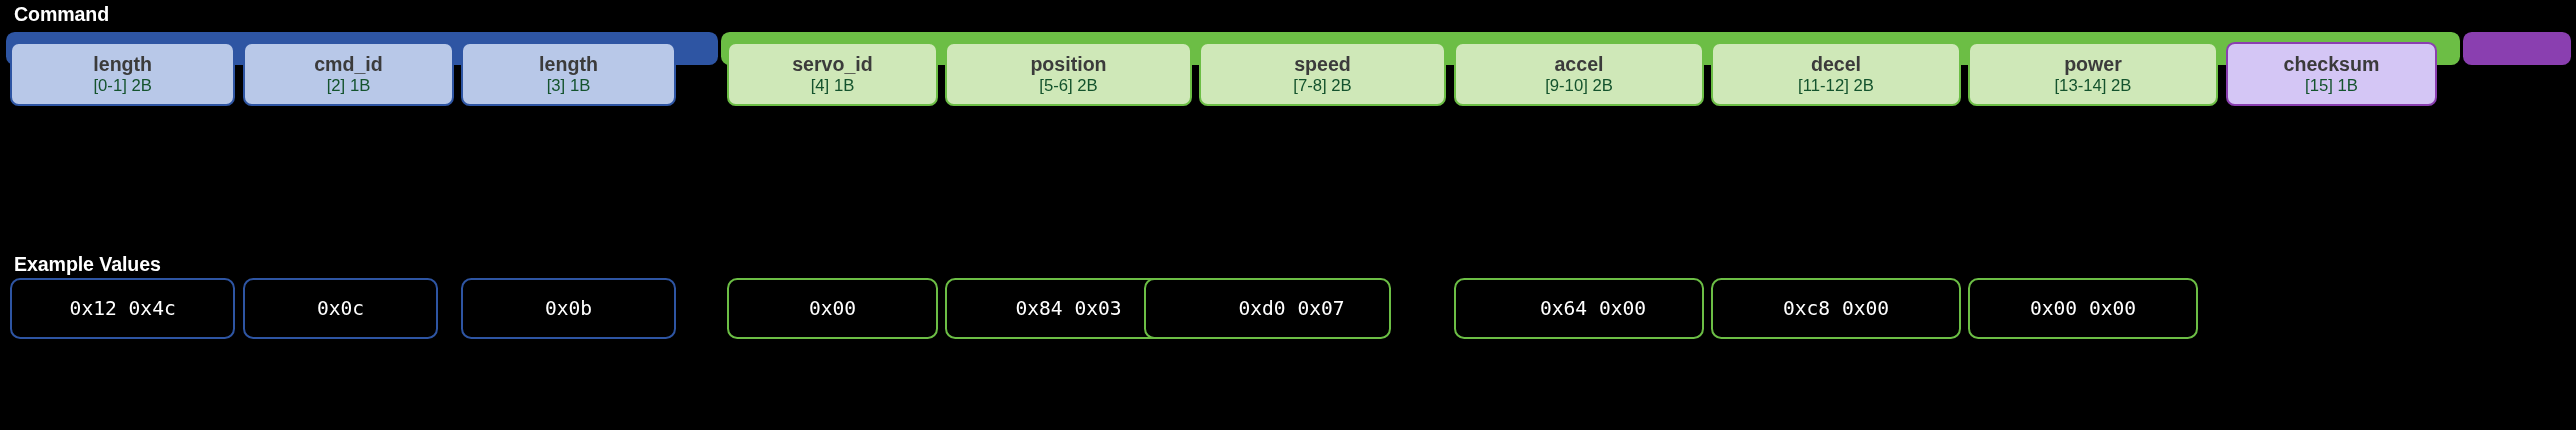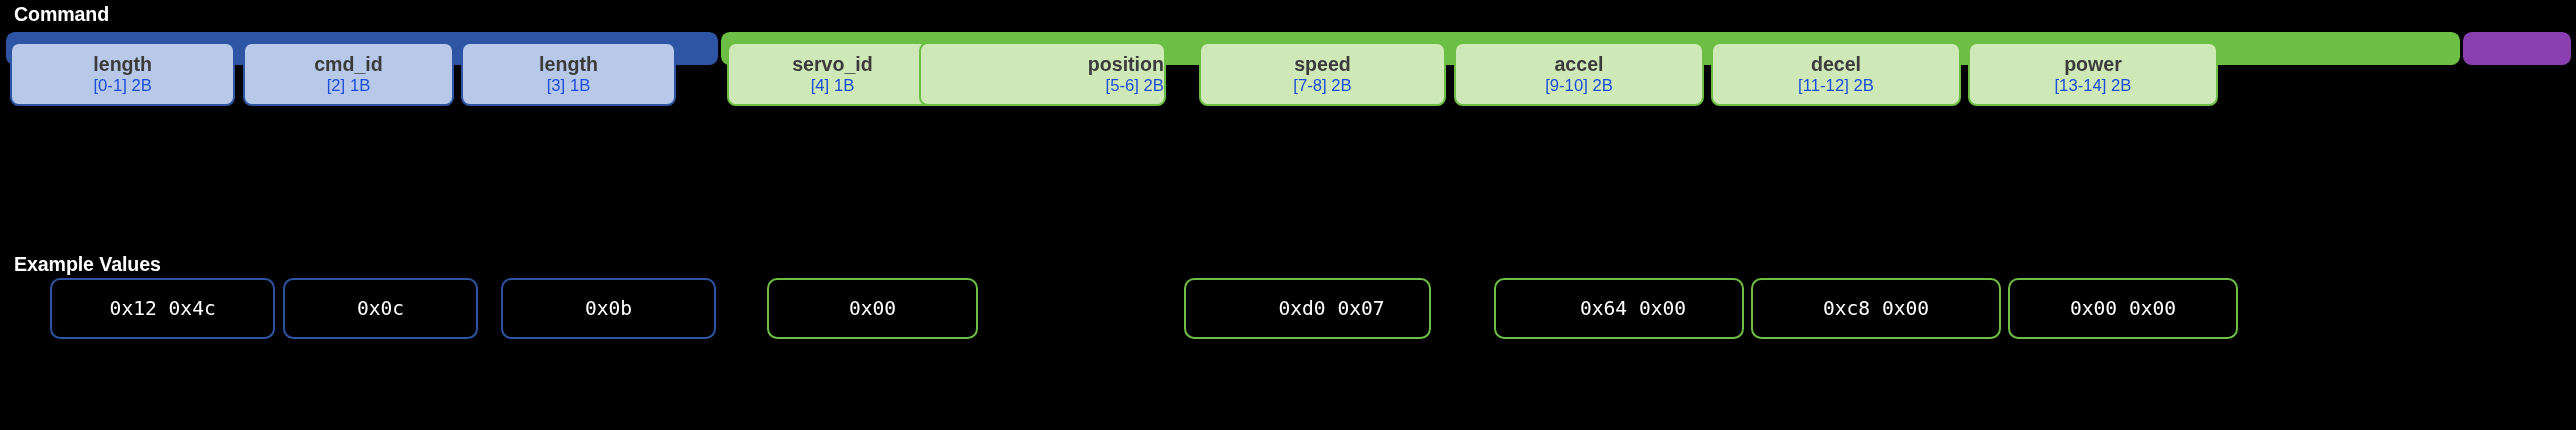--- a/index.html
+++ b/index.html
@@ -54,21 +54,21 @@
   .field-name {
     font-size: 19.6px;
     font-weight: bold;
     color: #3b3b3b;
     line-height: 1.05;
     white-space: nowrap;
   }
   .field-range {
     font-size: 16.7px;
     font-weight: normal;
-    color: #1d4ed8;
+    color: #14532d;
     line-height: 1.05;
     margin-top: 2px;
     white-space: nowrap;
   }
 
   
   .value-row {
     position: absolute;
     left: 0; top: 278px;
     height: 61px;
@@ -78,21 +78,20 @@
     position: absolute;
     top: 0;
     height: 61px;
     border-radius: 10.2px;
     border: 2.9px solid #2e55a3;
     background: #000000;
     display: flex;
     align-items: center;
     justify-content: center;
     overflow: hidden;
-    margin-left: 40px;
   }
   .value-text {
     font-family: "DejaVu Sans Mono", "Liberation Mono", monospace;
     font-size: 19.6px;
     color: #ffffff;
     white-space: nowrap;
   }
 </style>
 </head>
 <body>
@@ -117,56 +116,63 @@
         <div class="field-range">[2] 1B</div>
       </div>
       <div class="field-box" style="left: 461px; width: 215px; background: rgb(184, 200, 232); border-color: rgb(46, 85, 163);">
         <div class="field-name">length</div>
         <div class="field-range">[3] 1B</div>
       </div>
       <div class="field-box" style="left: 727px; width: 211px; background: rgb(207, 232, 184); border-color: rgb(108, 190, 69);">
         <div class="field-name">servo_id</div>
         <div class="field-range">[4] 1B</div>
       </div>
-      <div class="field-box" style="left: 919px; width: 247px; background: rgb(207, 232, 184); border-color: rgb(108, 190, 69); align-items: flex-end;">
+      <div class="field-box" style="left: 945px; width: 247px; background: rgb(207, 232, 184); border-color: rgb(108, 190, 69);">
         <div class="field-name">position</div>
         <div class="field-range">[5-6] 2B</div>
       </div>
       <div class="field-box" style="left: 1199px; width: 247px; background: rgb(207, 232, 184); border-color: rgb(108, 190, 69);">
         <div class="field-name">speed</div>
         <div class="field-range">[7-8] 2B</div>
       </div>
       <div class="field-box" style="left: 1454px; width: 250px; background: rgb(207, 232, 184); border-color: rgb(108, 190, 69);">
         <div class="field-name">accel</div>
         <div class="field-range">[9-10] 2B</div>
       </div>
       <div class="field-box" style="left: 1711px; width: 250px; background: rgb(207, 232, 184); border-color: rgb(108, 190, 69);">
         <div class="field-name">decel</div>
         <div class="field-range">[11-12] 2B</div>
       </div>
       <div class="field-box" style="left: 1968px; width: 250px; background: rgb(207, 232, 184); border-color: rgb(108, 190, 69);">
         <div class="field-name">power</div>
         <div class="field-range">[13-14] 2B</div>
       </div>
+      <div class="field-box" style="left: 2226px; width: 211px; background: rgb(212, 198, 245); border-color: rgb(138, 63, 176);">
+        <div class="field-name">checksum</div>
+        <div class="field-range">[15] 1B</div>
+      </div>
     </div>
 
   <div class="section-title" id="example-title">Example Values</div>
 
   <div class="value-row">
       <div class="value-box" style="left: 10.2px; width: 225px; border-color: rgb(46, 85, 163);">
         <div class="value-text">0x12 0x4c</div>
       </div>
       <div class="value-box" style="left: 243px; width: 195px; border-color: rgb(46, 85, 163);">
         <div class="value-text">0x0c</div>
       </div>
       <div class="value-box" style="left: 461px; width: 215px; border-color: rgb(46, 85, 163);">
         <div class="value-text">0x0b</div>
       </div>
       <div class="value-box" style="left: 727px; width: 211px; border-color: rgb(108, 190, 69); align-items: center;">
         <div class="value-text">0x00</div>
+      </div>
+      <div class="value-box" style="left: 945px; width: 247px; border-color: rgb(108, 190, 69);">
+        <div class="value-text">0x84 0x03</div>
       </div>
       <div class="value-box" style="left: 1144px; width: 247px; border-color: rgb(108, 190, 69); padding-left: 48px;">
         <div class="value-text">0xd0 0x07</div>
       </div>
       <div class="value-box" style="left: 1454px; width: 250px; border-color: rgb(108, 190, 69); padding-left: 28px;">
         <div class="value-text">0x64 0x00</div>
       </div>
       <div class="value-box" style="left: 1711px; width: 250px; border-color: rgb(108, 190, 69);">
         <div class="value-text">0xc8 0x00</div>
       </div>

